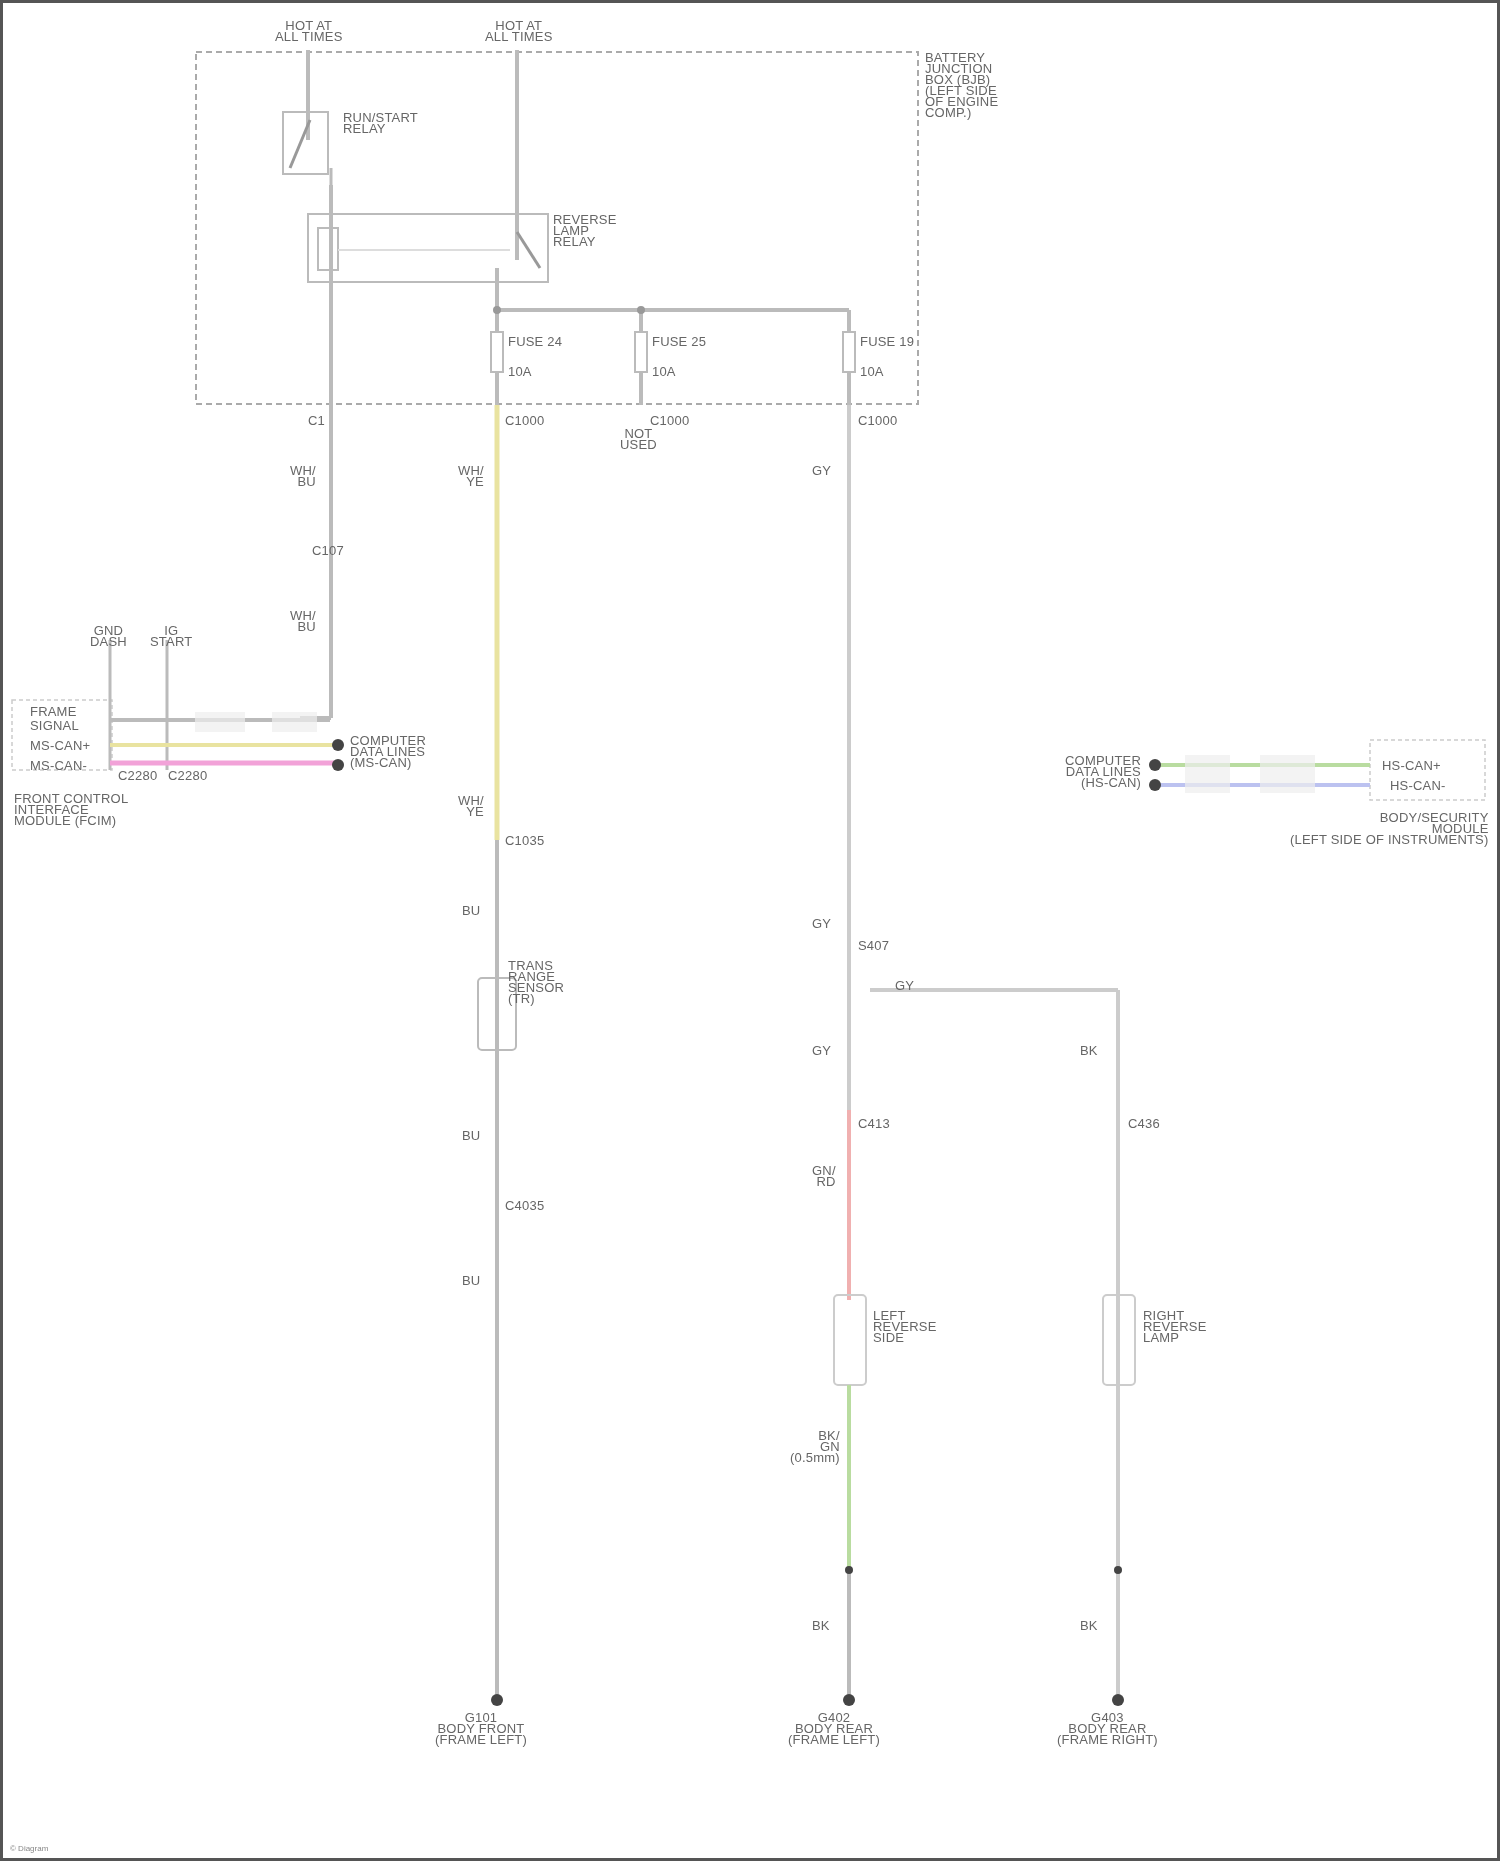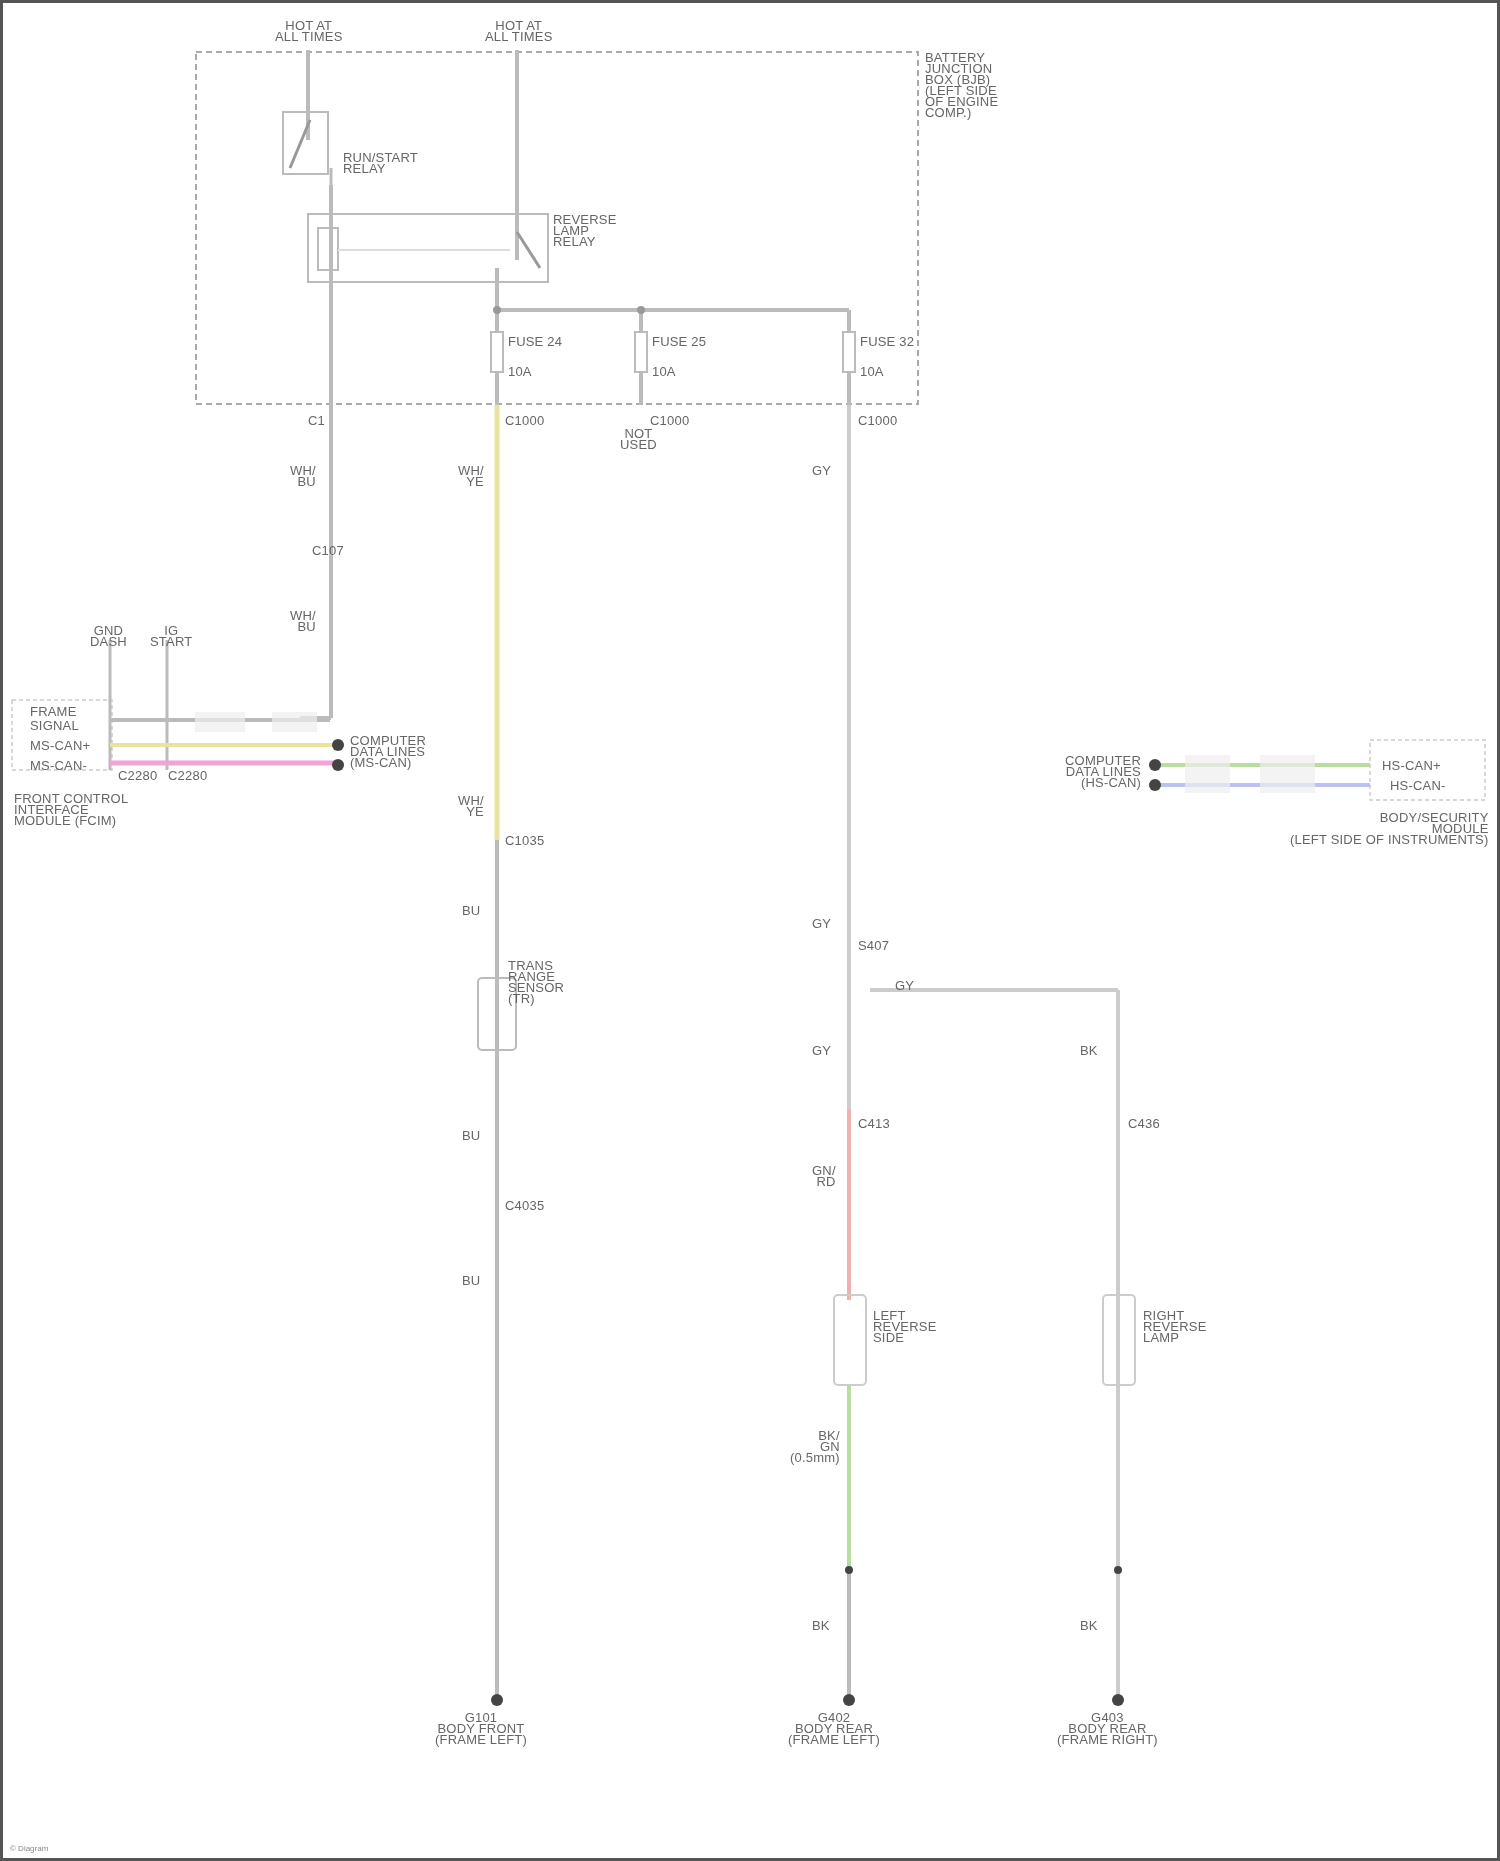--- a/index.html
+++ b/index.html
@@ -89,31 +89,31 @@
 <div class="lbl c" style="left:275px;top:20px;">HOT AT
 ALL TIMES</div>
 <div class="lbl c" style="left:485px;top:20px;">HOT AT
 ALL TIMES</div>
 <div class="lbl" style="left:925px;top:52px;">BATTERY
 JUNCTION
 BOX (BJB)
 (LEFT SIDE
 OF ENGINE
 COMP.)</div>
-<div class="lbl" style="left:343px;top:112px;margin-top:40px;">RUN/START
+<div class="lbl" style="left:343px;top:112px;">RUN/START
 RELAY</div>
 <div class="lbl" style="left:553px;top:214px;">REVERSE
 LAMP
 RELAY</div>
 
 <div class="lbl" style="left:508px;top:336px;">FUSE 24</div>
 <div class="lbl" style="left:508px;top:366px;">10A</div>
 <div class="lbl" style="left:652px;top:336px;">FUSE 25</div>
 <div class="lbl" style="left:652px;top:366px;">10A</div>
-<div class="lbl" style="left:860px;top:336px;">FUSE 32</div>
+<div class="lbl" style="left:860px;top:336px;">FUSE 19</div>
 <div class="lbl" style="left:860px;top:366px;">10A</div>
 
 <div class="lbl" style="left:308px;top:415px;">C1</div>
 <div class="lbl" style="left:505px;top:415px;">C1000</div>
 <div class="lbl" style="left:650px;top:415px;">C1000</div>
 <div class="lbl" style="left:858px;top:415px;">C1000</div>
 <div class="lbl c" style="left:620px;top:428px;">NOT
 USED</div>
 
 <div class="lbl r" style="left:290px;top:465px;">WH/

